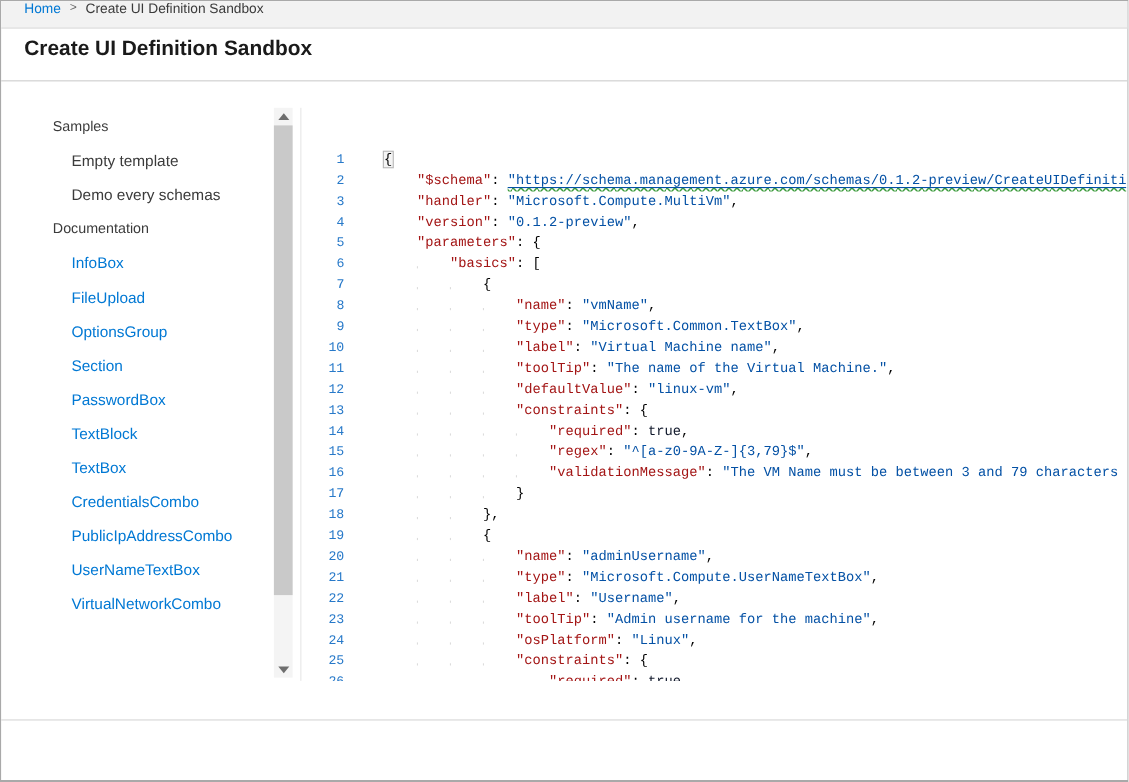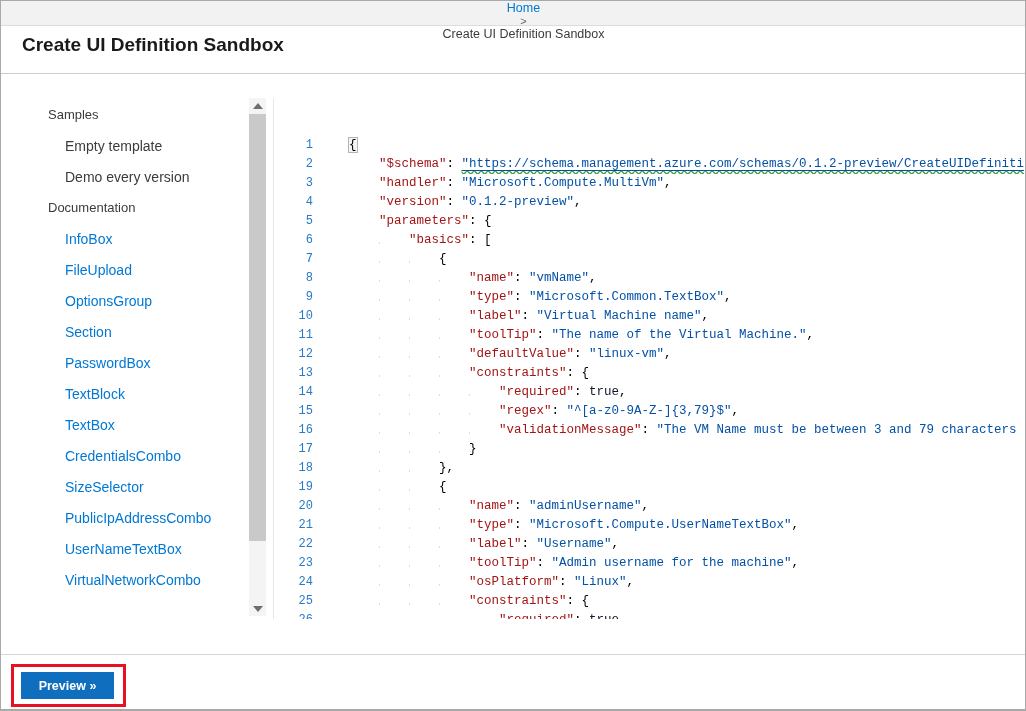--- a/index.html
+++ b/index.html
@@ -2,22 +2,22 @@
 <html><head>
 <meta charset="utf-8">
 <style>
   html,body{margin:0;padding:0;background:#fff;}
   .page{position:relative;width:1026px;height:711px;box-sizing:border-box;
         font-family:"Liberation Sans",sans-serif;background:#fff;overflow:hidden;
         border:1px solid #a9a9a9;border-bottom:2px solid #a9a9a9;}
 
   
   .topbar{position:absolute;top:0;left:0;right:0;height:25px;background:#f2f2f2;
-          border-bottom:1px solid #dcdcdc;display:flex;align-items:center;
-          padding-left:21px;font-size:12.5px;box-sizing:border-box;flex-direction:column;}
+          border-bottom:1px solid #dcdcdc;display:flex;align-items:flex-start;
+          padding-left:21px;font-size:12.5px;box-sizing:border-box;}
   .crumb-home{color:#0078d4;cursor:pointer;}
   .crumb-sep{color:#666;margin:0 8px;font-size:11px;}
   .crumb-cur{color:#3b3b3b;}
 
   
   .titlebar{position:absolute;top:26px;left:0;right:0;height:46px;border-bottom:1px solid #cccccc;}
   .page-title{position:absolute;left:21px;top:7px;font-size:19px;font-weight:700;color:#1a1a1a;}
 
   
   .sidebar{position:absolute;left:20px;top:98px;width:226px;}
@@ -70,31 +70,30 @@
     <span class="crumb-cur">Create UI Definition Sandbox</span>
   </div>
 
   <div class="titlebar">
     <div class="page-title">Create UI Definition Sandbox</div>
   </div>
 
   <div class="sidebar">
       <div class="side-row header">Samples</div>
       <div class="side-row sub">Empty template</div>
-      <div class="side-row sub">Demo every version</div>
+      <div class="side-row sub">Demo every schemas</div>
       <div class="side-row header">Documentation</div>
       <div class="side-row link">InfoBox</div>
       <div class="side-row link">FileUpload</div>
       <div class="side-row link">OptionsGroup</div>
       <div class="side-row link">Section</div>
       <div class="side-row link">PasswordBox</div>
       <div class="side-row link">TextBlock</div>
       <div class="side-row link">TextBox</div>
       <div class="side-row link">CredentialsCombo</div>
-      <div class="side-row link">SizeSelector</div>
       <div class="side-row link">PublicIpAddressCombo</div>
       <div class="side-row link">UserNameTextBox</div>
       <div class="side-row link">VirtualNetworkCombo</div>
     </div>
 
   <div class="scrollbar">
     <div class="sb-btn up">
       <span class="tri-up"></span>
     </div>
     <div class="sb-thumb"></div>
@@ -102,17 +101,14 @@
       <span class="tri-down"></span>
     </div>
   </div>
 
   <div class="editor">
     <div><div class="line"><span class="num">1</span><span class="codeln"><span class="t-m">{</span></span></div><div class="line"><span class="num">2</span><span class="codeln"><span class="g g0"></span><span class="t-k">"$schema"</span><span class="t-p">: </span><span class="squig"><span class="t-u">"https://schema.management.azure.com/schemas/0.1.2-preview/CreateUIDefinition.MultiVm.json#"</span></span></span></div><div class="line"><span class="num">3</span><span class="codeln"><span class="g g0"></span><span class="t-k">"handler"</span><span class="t-p">: </span><span class="t-s">"Microsoft.Compute.MultiVm"</span><span class="t-p">,</span></span></div><div class="line"><span class="num">4</span><span class="codeln"><span class="g g0"></span><span class="t-k">"version"</span><span class="t-p">: </span><span class="t-s">"0.1.2-preview"</span><span class="t-p">,</span></span></div><div class="line"><span class="num">5</span><span class="codeln"><span class="g g0"></span><span class="t-k">"parameters"</span><span class="t-p">: {</span></span></div><div class="line"><span class="num">6</span><span class="codeln"><span class="g g0"></span><span class="g"></span><span class="t-k">"basics"</span><span class="t-p">: [</span></span></div><div class="line"><span class="num">7</span><span class="codeln"><span class="g g0"></span><span class="g"></span><span class="g"></span><span class="t-p">{</span></span></div><div class="line"><span class="num">8</span><span class="codeln"><span class="g g0"></span><span class="g"></span><span class="g"></span><span class="g"></span><span class="t-k">"name"</span><span class="t-p">: </span><span class="t-s">"vmName"</span><span class="t-p">,</span></span></div><div class="line"><span class="num">9</span><span class="codeln"><span class="g g0"></span><span class="g"></span><span class="g"></span><span class="g"></span><span class="t-k">"type"</span><span class="t-p">: </span><span class="t-s">"Microsoft.Common.TextBox"</span><span class="t-p">,</span></span></div><div class="line"><span class="num">10</span><span class="codeln"><span class="g g0"></span><span class="g"></span><span class="g"></span><span class="g"></span><span class="t-k">"label"</span><span class="t-p">: </span><span class="t-s">"Virtual Machine name"</span><span class="t-p">,</span></span></div><div class="line"><span class="num">11</span><span class="codeln"><span class="g g0"></span><span class="g"></span><span class="g"></span><span class="g"></span><span class="t-k">"toolTip"</span><span class="t-p">: </span><span class="t-s">"The name of the Virtual Machine."</span><span class="t-p">,</span></span></div><div class="line"><span class="num">12</span><span class="codeln"><span class="g g0"></span><span class="g"></span><span class="g"></span><span class="g"></span><span class="t-k">"defaultValue"</span><span class="t-p">: </span><span class="t-s">"linux-vm"</span><span class="t-p">,</span></span></div><div class="line"><span class="num">13</span><span class="codeln"><span class="g g0"></span><span class="g"></span><span class="g"></span><span class="g"></span><span class="t-k">"constraints"</span><span class="t-p">: {</span></span></div><div class="line"><span class="num">14</span><span class="codeln"><span class="g g0"></span><span class="g"></span><span class="g"></span><span class="g"></span><span class="g"></span><span class="t-k">"required"</span><span class="t-p">: </span><span class="t-b">true</span><span class="t-p">,</span></span></div><div class="line"><span class="num">15</span><span class="codeln"><span class="g g0"></span><span class="g"></span><span class="g"></span><span class="g"></span><span class="g"></span><span class="t-k">"regex"</span><span class="t-p">: </span><span class="t-s">"^[a-z0-9A-Z-]{3,79}$"</span><span class="t-p">,</span></span></div><div class="line"><span class="num">16</span><span class="codeln"><span class="g g0"></span><span class="g"></span><span class="g"></span><span class="g"></span><span class="g"></span><span class="t-k">"validationMessage"</span><span class="t-p">: </span><span class="t-s">"The VM Name must be between 3 and 79 characters long."</span></span></div><div class="line"><span class="num">17</span><span class="codeln"><span class="g g0"></span><span class="g"></span><span class="g"></span><span class="g"></span><span class="t-p">}</span></span></div><div class="line"><span class="num">18</span><span class="codeln"><span class="g g0"></span><span class="g"></span><span class="g"></span><span class="t-p">},</span></span></div><div class="line"><span class="num">19</span><span class="codeln"><span class="g g0"></span><span class="g"></span><span class="g"></span><span class="t-p">{</span></span></div><div class="line"><span class="num">20</span><span class="codeln"><span class="g g0"></span><span class="g"></span><span class="g"></span><span class="g"></span><span class="t-k">"name"</span><span class="t-p">: </span><span class="t-s">"adminUsername"</span><span class="t-p">,</span></span></div><div class="line"><span class="num">21</span><span class="codeln"><span class="g g0"></span><span class="g"></span><span class="g"></span><span class="g"></span><span class="t-k">"type"</span><span class="t-p">: </span><span class="t-s">"Microsoft.Compute.UserNameTextBox"</span><span class="t-p">,</span></span></div><div class="line"><span class="num">22</span><span class="codeln"><span class="g g0"></span><span class="g"></span><span class="g"></span><span class="g"></span><span class="t-k">"label"</span><span class="t-p">: </span><span class="t-s">"Username"</span><span class="t-p">,</span></span></div><div class="line"><span class="num">23</span><span class="codeln"><span class="g g0"></span><span class="g"></span><span class="g"></span><span class="g"></span><span class="t-k">"toolTip"</span><span class="t-p">: </span><span class="t-s">"Admin username for the machine"</span><span class="t-p">,</span></span></div><div class="line"><span class="num">24</span><span class="codeln"><span class="g g0"></span><span class="g"></span><span class="g"></span><span class="g"></span><span class="t-k">"osPlatform"</span><span class="t-p">: </span><span class="t-s">"Linux"</span><span class="t-p">,</span></span></div><div class="line"><span class="num">25</span><span class="codeln"><span class="g g0"></span><span class="g"></span><span class="g"></span><span class="g"></span><span class="t-k">"constraints"</span><span class="t-p">: {</span></span></div><div class="line"><span class="num">26</span><span class="codeln"><span class="g g0"></span><span class="g"></span><span class="g"></span><span class="g"></span><span class="g"></span><span class="t-k">"required"</span><span class="t-p">: </span><span class="t-b">true</span></span></div></div>
   </div>
 
   <div class="divider"></div>
 
-  <div class="preview-box">
-    <button class="preview-btn">Preview »</button>
-  </div>
 
 </div>
 
 </body></html>

